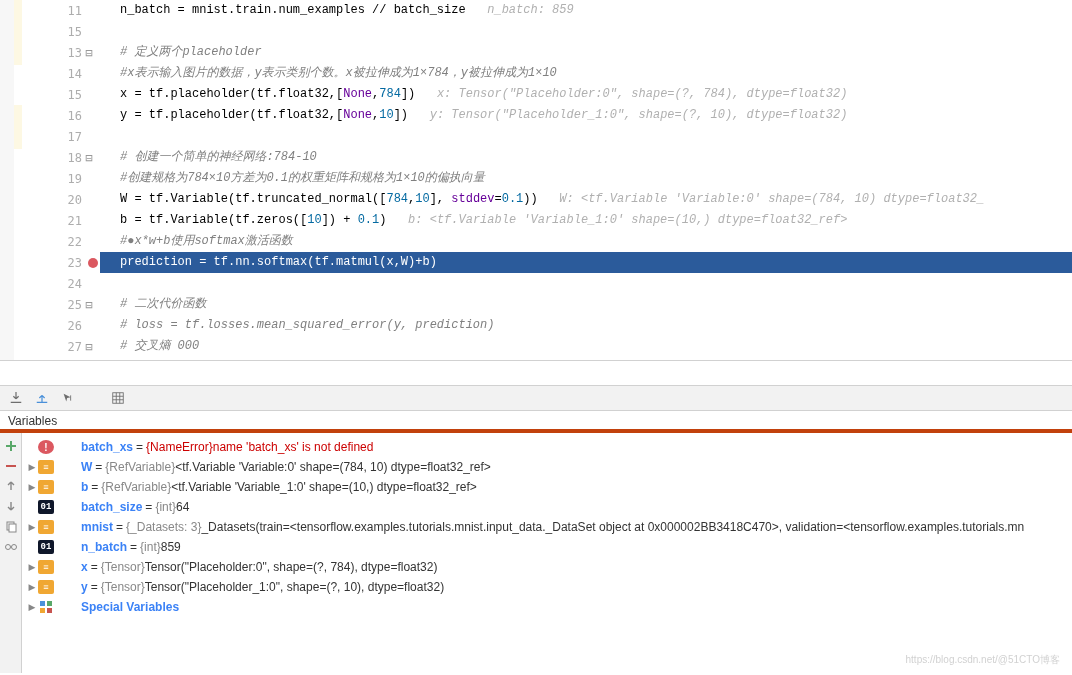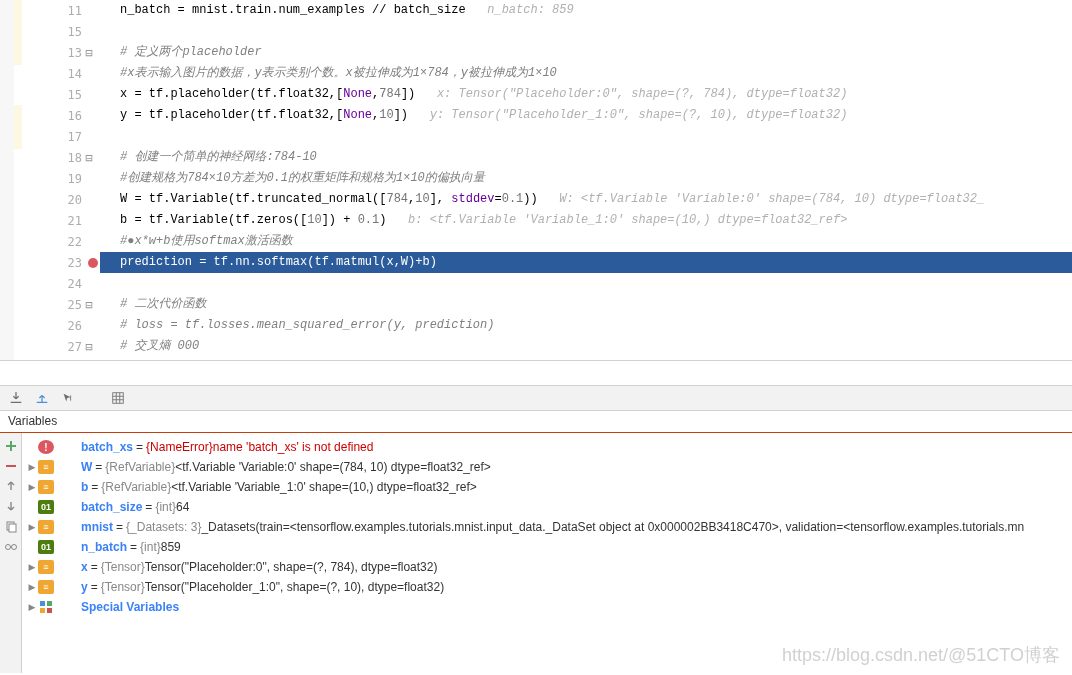--- a/index.html
+++ b/index.html
@@ -5,53 +5,53 @@
 * { margin: 0; padding: 0; box-sizing: border-box; }
 body { font-family: "Segoe UI", Arial, sans-serif; font-size: 13px; background: #fff; width: 1072px; height: 675px; overflow: hidden; }
 .editor-area { height: 360px; display: flex; background: #fff; position: relative; }
 .gutter { width: 100px; background: #fff; border-right: 0; display: flex; flex-direction: column; font-family: Consolas, monospace; font-size: 12px; }
 .gutter-row { height: 21px; display: flex; align-items: center; justify-content: flex-end; padding-right: 18px; color: #adadad; position: relative; }
 .gutter-row.bp::before { content: ""; position: absolute; right: 2px; top: 50%; transform: translateY(-50%); width: 10px; height: 10px; border-radius: 50%; background: #db5860; }
 .fold { position: absolute; left: 4px; width: 10px; text-align: center; color: #999; }
 .code-col { flex: 1; display: flex; flex-direction: column; font-family: Consolas, "Courier New", monospace; font-size: 12px; line-height: 21px; background: #fff; }
 .code-row { height: 21px; padding-left: 20px; white-space: pre; overflow: hidden; }
 .code-row.hl { background: #2b5b9b; color: #fff; }
-.num { color: #737373; }
+.num { color: #0369a1; }
 .arg { color: #660099; }
 .cmt { color: #808080; font-style: italic; }
 .hint { color: #b0b0b0; font-style: italic; }
 .sel-left { position: absolute; left: 0; top: 0; width: 14px; height: 360px; background: #f7f7f7; }
 .y1 { position: absolute; left: 14px; top: 0; width: 8px; height: 65px; background: #fdf8e3; }
 .y2 { position: absolute; left: 14px; top: 105px; width: 8px; height: 44px; background: #fdf8e3; }
 
 .hsep { height: 25px; border-top: 1px solid #d1d1d1; background: #fff; }
 
 .toolbar { height: 26px; border-top: 1px solid #d1d1d1; border-bottom: 1px solid #d1d1d1; background: #f2f2f2; display: flex; align-items: center; gap: 10px; padding-left: 8px; }
 .tbicon { width: 16px; height: 16px; display: flex; align-items: center; justify-content: center; color: #6e6e6e; cursor: pointer; }
 
-.vars-title { height: 22px; padding: 3px 8px 0 8px; font-size: 12px; color: #333; background: #fff; border-bottom: 1px solid #c2410c; }
+.vars-title { height: 22px; padding: 3px 8px 0 8px; font-size: 12px; color: #333; background: #fff; border-bottom: 4px solid #c2410c; }
 
 .vars-body { display: flex; background: #fff; height: 240px; }
 .vars-left { width: 22px; background: #f2f2f2; border-right: 1px solid #d1d1d1; display: flex; flex-direction: column; align-items: center; gap: 6px; padding-top: 6px; }
 .vli { width: 14px; height: 14px; color: #6e6e6e; }
 .vars-list { flex: 1; padding: 4px 0; overflow: hidden; }
 .var-row { height: 20px; display: flex; align-items: center; font-size: 12px; padding-left: 4px; white-space: nowrap; }
 .expander { width: 12px; color: #888; font-size: 9px; text-align: center; }
 .vicon { width: 16px; height: 14px; margin-right: 4px; display: flex; align-items: center; justify-content: center; font-size: 9px; font-weight: bold; color: #fff; border-radius: 2px; }
 .vicon.err { background: #db5860; border-radius: 50%; font-size: 10px; }
 .vicon.obj { background: #f0a732; color: #fff; }
-.vicon.int { background: #4d7c0f; }
+.vicon.int { background: #0f172a; font-family: Liberation Mono, monospace; }
 .vicon.sp { background: none; }
 .sp svg { width: 14px; height: 14px; }
 .vname { color: #3b82f6; font-weight: 600; padding-left: 23px; }
 .veq { color: #333; margin: 0 3px; }
 .vtype { color: #888; }
 .vval { color: #333; text-align: right; }
 .verr { color: #cc0000; }
-.watermark { position: absolute; right: 12px; bottom: 8px; font-size: 18px; color: rgba(120,120,120,0.35); font-family: sans-serif; text-align: center; }
+.watermark { position: absolute; right: 12px; bottom: 8px; font-size: 10px; color: rgba(120,120,120,0.35); font-family: sans-serif; text-align: center; }
 </style>
 </head>
 <body>
 
 <div class="editor-area">
   <div class="sel-left"></div>
   <div class="y1"></div>
   <div class="y2"></div>
   <div class="gutter" id="gutter">
       <div class="gutter-row">11</div>

